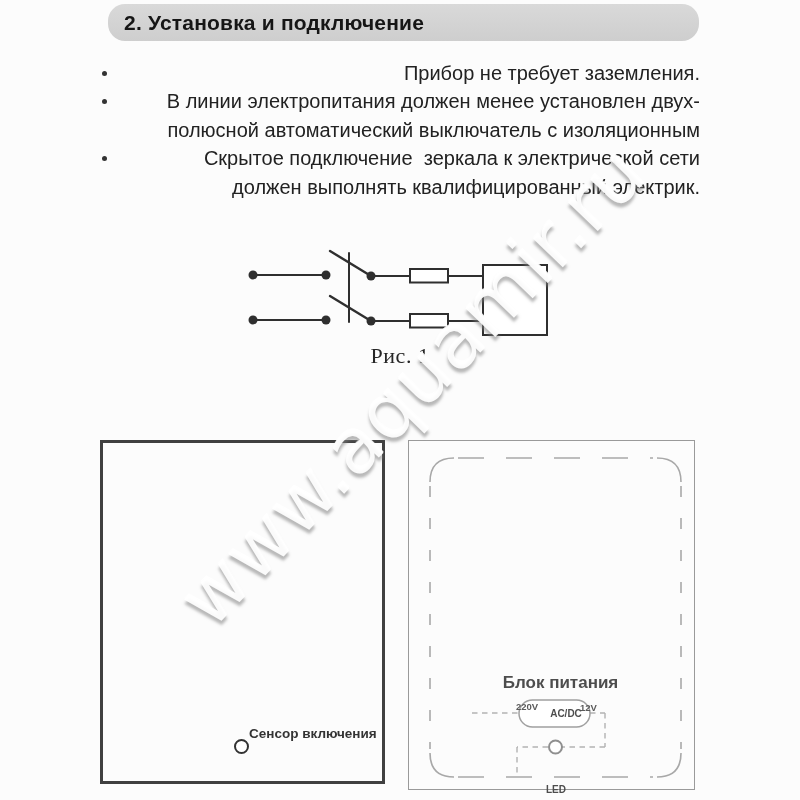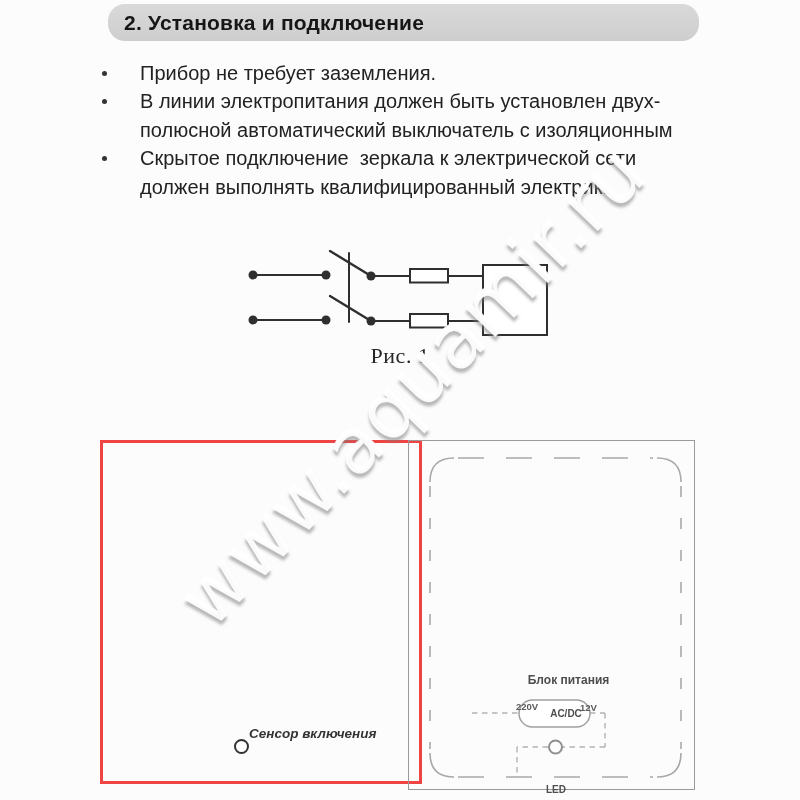--- a/index.html
+++ b/index.html
@@ -31,41 +31,40 @@
   .bullets { position: absolute; left: 100px; top: 59px; width: 600px; }
   .bullet-item { display: flex; }
   .bullet-dot {
     width: 40px; flex: 0 0 40px;
     position: relative;
   }
   .bullet-dot::after {
     content: ""; position: absolute; left: 2px; top: 12px;
     width: 5px; height: 5px; border-radius: 50%; background: #333;
   }
-  .bullet-lines { flex: 1; }
+  .bullet-lines { flex: 1; text-align: right; }
   .bullet-line {
     font-size: 20px; line-height: 28.4px; color: #222;
     white-space: pre;
   }
 
   
   #fig1-svg { position: absolute; left: 240px; top: 244px; }
   .fig-caption {
     position: absolute; left: 330px; top: 343px; width: 140px;
     text-align: center; font-size: 22px; color: #262626;
     font-weight: 400; letter-spacing: 0.5px; font-family: Liberation Serif, serif;
   }
 
   
   .front-box {
     position: absolute; left: 100px; top: 440px;
-    width: 322px; height: 344px;
-    border: 3px solid #ef4444; box-sizing: border-box;
+    width: 285px; height: 344px;
+    border: 3px solid #404040; box-sizing: border-box;
     background: transparent;
-    font-style: italic;
   }
   .sensor-label {
     position: absolute; left: 146px; top: 283px;
     font-size: 13.5px; font-weight: 600; color: #333;
     white-space: pre;
   }
   .sensor-circle {
     position: absolute; left: 131px; top: 296px;
     width: 11px; height: 11px;
     border: 2.5px solid #333; border-radius: 50%;
@@ -74,22 +73,22 @@
 
   
   .back-box {
     position: absolute; left: 408px; top: 440px;
     width: 287px; height: 350px;
     border: 1.5px solid #9a9a9a; box-sizing: border-box;
     background: transparent;
   }
   .back-box svg { position: absolute; left: 0; top: 0; }
   .blk-label {
-    position: absolute; left: 16px; top: 232px; width: 287px;
-    text-align: center; font-size: 12px; font-weight: 600; color: #4d4d4d;
+    position: absolute; left: 8px; top: 232px; width: 287px;
+    text-align: center; font-size: 17px; font-weight: 600; color: #4d4d4d;
   }
   .v-label {
     position: absolute; font-size: 9.5px; font-weight: 600; color: #5a5a5a;
     white-space: pre;
   }
   #label-220v { left: 83px; top: 260px; margin-left: 24px; }
   #label-12v  { left: 171px; top: 261px; }
   .acdc-label {
     position: absolute; left: 110px; top: 267px; width: 94px;
     text-align: center; font-size: 10px; font-weight: 600; color: #4d4d4d;
@@ -123,21 +122,21 @@
   <div class="bullets">
     <div class="bullet-item">
       <span class="bullet-dot"></span>
       <div class="bullet-lines">
         <div class="bullet-line">Прибор не требует заземления.</div>
       </div>
     </div>
     <div class="bullet-item">
       <span class="bullet-dot"></span>
       <div class="bullet-lines">
-        <div class="bullet-line">В линии электропитания должен быть установлен двух-</div>
+        <div class="bullet-line">В линии электропитания должен менее установлен двух-</div>
         <div class="bullet-line">полюсной автоматический выключатель с изоляционным</div>
       </div>
     </div>
     <div class="bullet-item">
       <span class="bullet-dot"></span>
       <div class="bullet-lines">
         <div class="bullet-line">Скрытое подключение  зеркала к электрической сети</div>
         <div class="bullet-line">должен выполнять квалифицированный электрик.</div>
       </div>
     </div>

